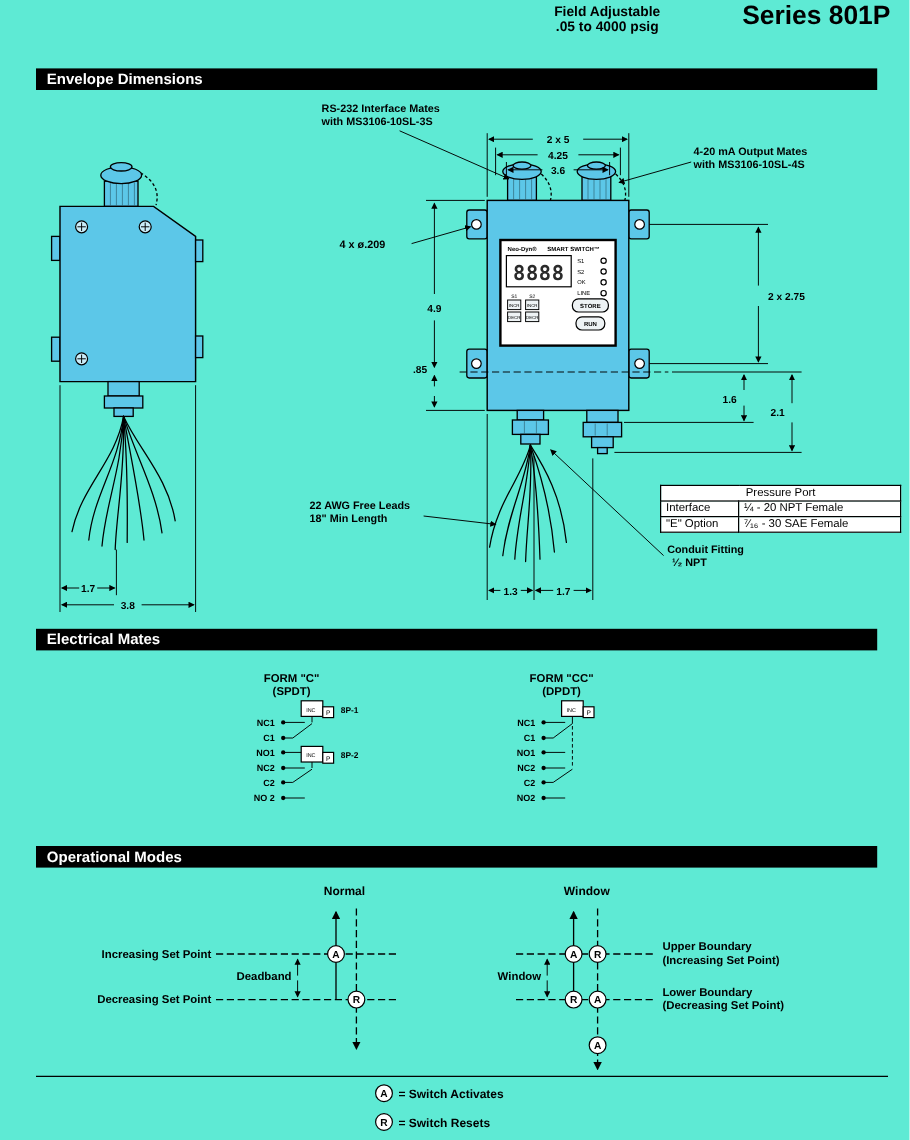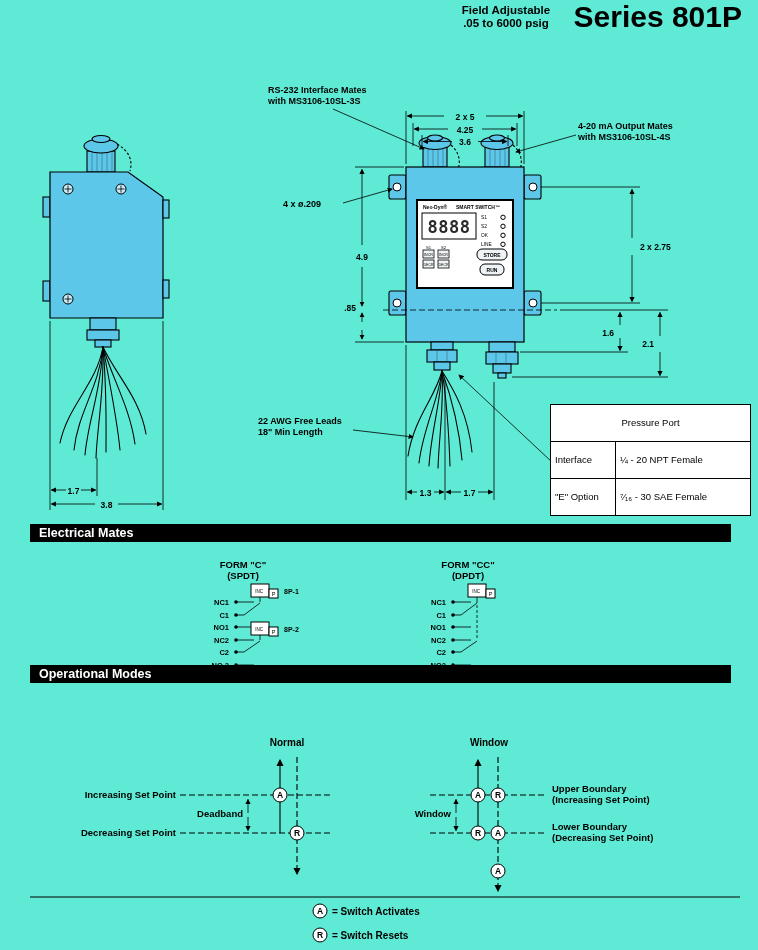--- a/index.html
+++ b/index.html
@@ -1,23 +1,23 @@
 <!DOCTYPE html>
 <html><head>
 <meta charset="utf-8">
 <style>
   html,body { margin:0; padding:0; background:#fff; }
   .page { position:relative; width:758px; height:950px; background:#5eead4;
           font-family:"Liberation Sans","DejaVu Sans",sans-serif; overflow:hidden; color:#000; }
   .field-adj { position:absolute; top:4px; left:436px; width:140px; text-align:center;
                font-size:11.5px; font-weight:bold; line-height:13px; }
-  .series { position:absolute; top:0px; right:16px; font-size:30px; font-weight:bold; }
+  .series { position:absolute; top:0px; right:16px; font-size:22px; font-weight:bold; }
   .banner { position:absolute; left:30px; width:701px; height:18px; background:#000; color:#fff;
             font-size:12.5px; font-weight:bold; line-height:18px; padding-left:9px; box-sizing:border-box; }
-  .b1 { top:57px; } .b2 { top:524px; } .b3 { top:665px; }
+  .b1 { top:57px; } .b2 { top:524px; } .b3 { top:705px; }
   .drawing { position:absolute; left:0; top:0; }
   svg text { fill:#000; }
   .ln   { stroke:#000; stroke-width:1.1; fill:none; }
   .thin { stroke:#000; stroke-width:0.8; fill:none; }
   .d1 { stroke-dasharray:6 3; }
   .d2 { stroke-dasharray:3 2; }
   .chain { stroke:#000; stroke-width:1.1; fill:none; stroke-dasharray:2.5 2; }
   .cy  { fill:#5cc7e8; stroke:#000; stroke-width:1.1; }
   .cyl { fill:#5cc7e8; stroke:#000; stroke-width:1.2; }
   .wh  { fill:#fff; stroke:#000; stroke-width:1; }
@@ -29,35 +29,36 @@
   .term { font-size:7.5px; font-weight:bold; }
   .tag { font-size:7px; font-weight:bold; }
   .t36 { font-size:3.6px; } .t42 { font-size:4.2px; } .t45 { font-size:4.5px; }
   .t48 { font-size:4.8px; } .t5b { font-size:5px; font-weight:bold; } .t55 { font-size:5.5px; }
   .mode-lbl { font-size:9.5px; font-weight:bold; }
   .mode-ttl { font-size:10px; font-weight:bold; }
   .legend { font-size:10px; font-weight:bold; }
   .cl { font-size:8.5px; font-weight:bold; }
   .pp-table { position:absolute; left:550px; top:404px; }
   .pp-table table { border-collapse:collapse; font-size:9.5px; }
-  .pp-table td { border:1px solid #000; padding:12px 4px; height:12px; line-height:12px; background:#fff; white-space:nowrap;margin-top:32px; }
+  .pp-table td { border:1px solid #000; padding:0 4px; height:12px; line-height:12px; background:#fff; white-space:nowrap;margin-top:32px; }
   .pp-table .tt { text-align:center; }
   .pp-table .c1 { width:56px; } .pp-table .c2 { width:126px; }
 </style>
 </head>
 <body>
 
 <div class="page">
 
   <div class="field-adj">
     <div>Field Adjustable</div>
-    <div>.05 to 6000 psig</div>
+    <div>.05 to 4000 psig</div>
   </div>
   <div class="series">Series 801P</div>
 
+  <div class="banner b1">Envelope Dimensions</div>
   <div class="banner b2">Electrical Mates</div>
   <div class="banner b3">Operational Modes</div>
 
   <svg class="drawing" width="758" height="950" viewBox="0 0 758 950">
     <defs>
       <marker id="arr" viewBox="0 0 10 10" refX="8.5" refY="5" markerWidth="6.5" markerHeight="6.5" orient="auto">
         <path d="M0,0 L10,5 L0,10 Z" fill="#000"></path>
       </marker>
     </defs>
 

